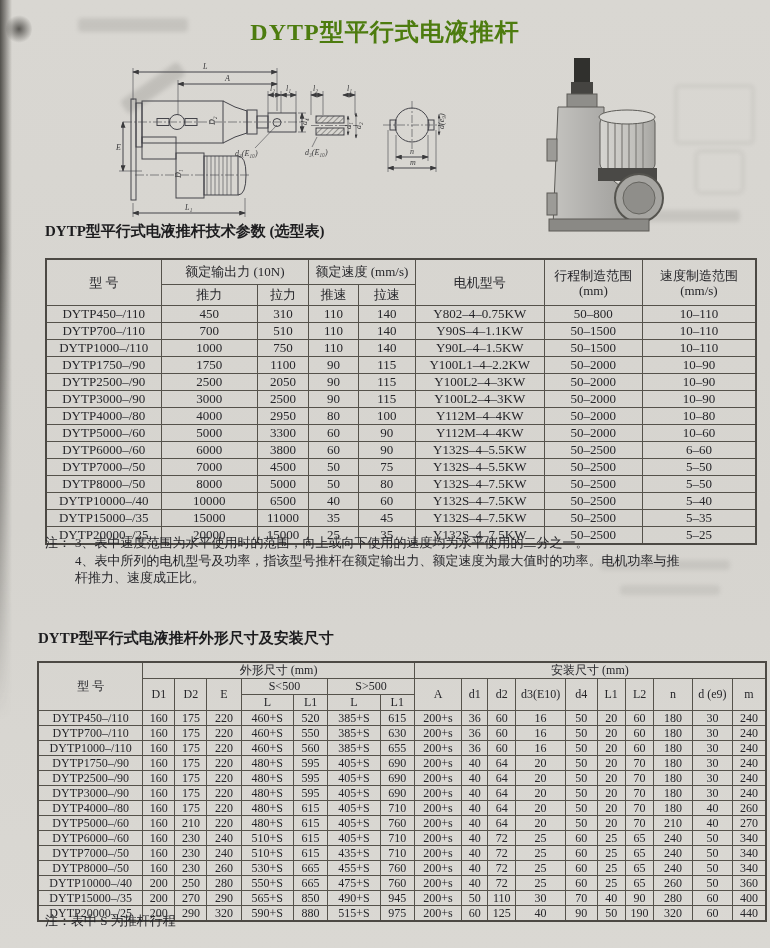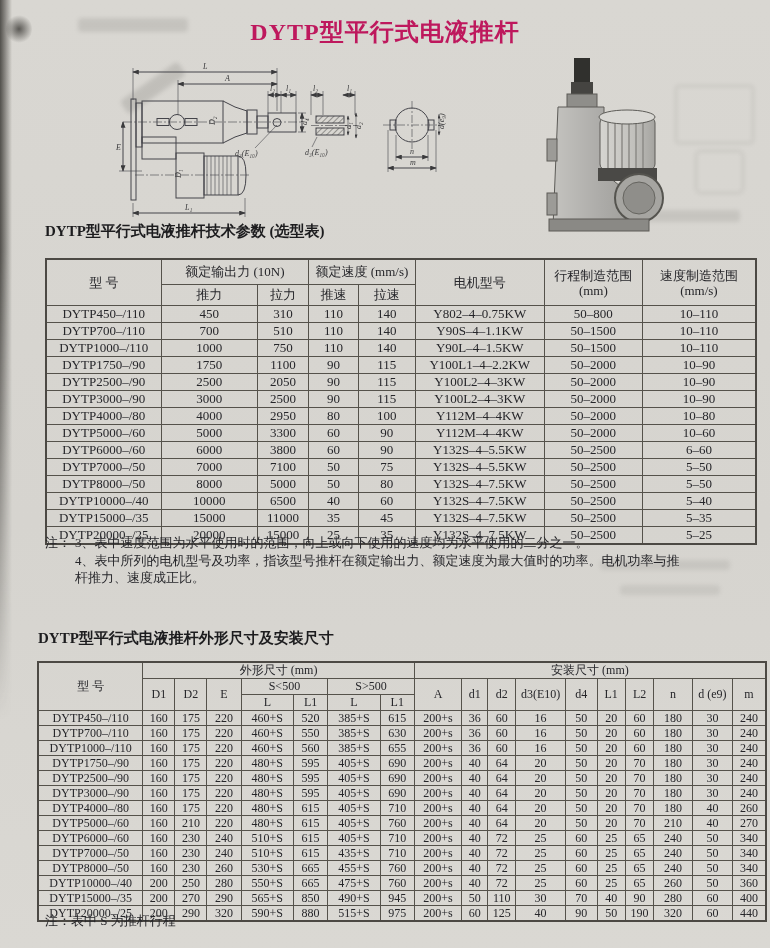--- a/index.html
+++ b/index.html
@@ -13,21 +13,21 @@
   .left-edge{position:absolute;left:0;top:0;width:12px;height:720px;
     background:linear-gradient(90deg,rgba(58,56,52,.85),rgba(58,56,52,0));
     -webkit-mask-image:linear-gradient(180deg,#000 0%,#000 35%,transparent 100%);
     mask-image:linear-gradient(180deg,#000 0%,#000 35%,transparent 100%);}
   .corner-blob{position:absolute;left:6px;top:14px;width:26px;height:30px;border-radius:50%;
     background:radial-gradient(circle,#3c3a36 0%,rgba(60,58,54,0) 70%);opacity:.8;}
   .ghost{position:absolute;filter:blur(2px);opacity:.18;background:#6f6e69;border-radius:4px;}
   .ghost.outline{background:transparent;border:2px solid #84837d;opacity:.22;}
   
   .doc-title{position:absolute;left:0;top:16px;width:100%;text-align:center;
-    font-size:24px;font-weight:bold;letter-spacing:1px;color:#be185d;}
+    font-size:24px;font-weight:bold;letter-spacing:1px;color:#4d7c0f;}
   .sec-heading{position:absolute;font-size:15px;font-weight:bold;color:#1c1c1e;white-space:nowrap;}
   #sec1{left:45px;top:222px;}
   #sec2{left:38px;top:629px;}
   
   table{border-collapse:collapse;table-layout:fixed;position:absolute;background:transparent;}
   th,td{border:1px solid #55524b;text-align:center;font-weight:normal;
     overflow:hidden;white-space:nowrap;padding:0;}
   #table1{left:45px;top:258px;width:712px;font-size:13px;border:2px solid #4c4944;}
   #table1 thead tr:first-child th{height:24px;}
   #table1 thead tr:last-child th{height:20px;}
@@ -334,21 +334,21 @@
         <td>3800</td>
         <td>60</td>
         <td>90</td>
         <td>Y132S–4–5.5KW</td>
         <td>50–2500</td>
         <td>6–60</td>
       </tr>
       <tr>
         <td>DYTP7000–/50</td>
         <td>7000</td>
-        <td>7100</td>
+        <td>4500</td>
         <td>50</td>
         <td>75</td>
         <td>Y132S–4–5.5KW</td>
         <td>50–2500</td>
         <td>5–50</td>
       </tr>
       <tr>
         <td>DYTP8000–/50</td>
         <td>8000</td>
         <td>5000</td>

